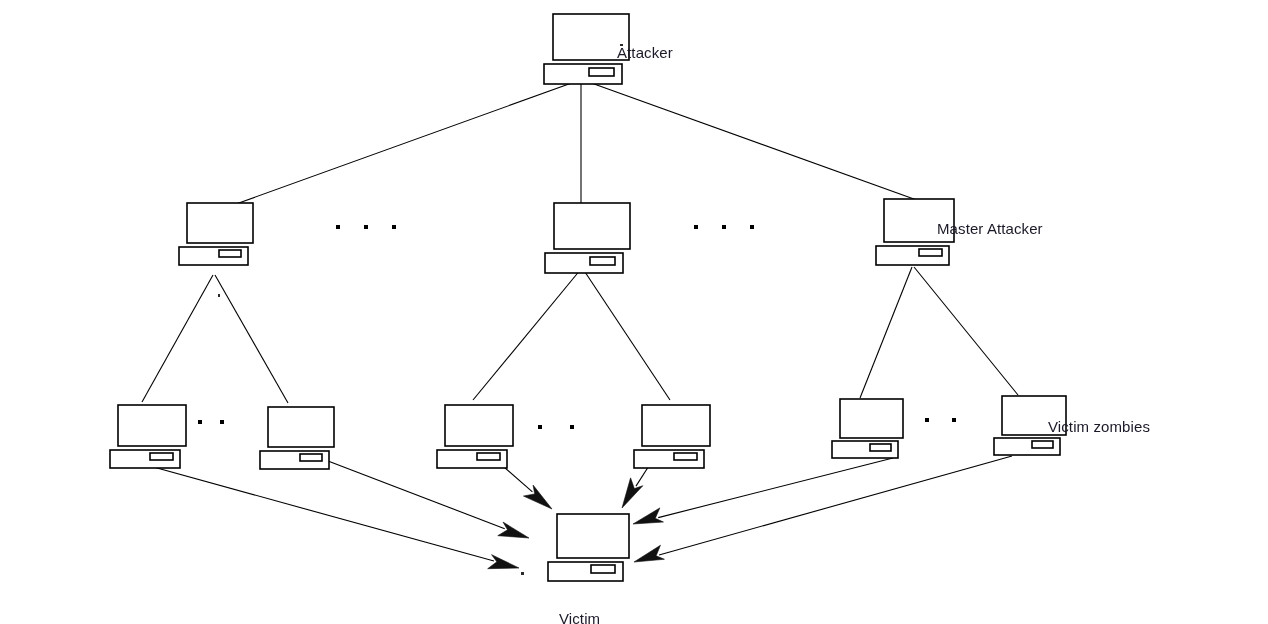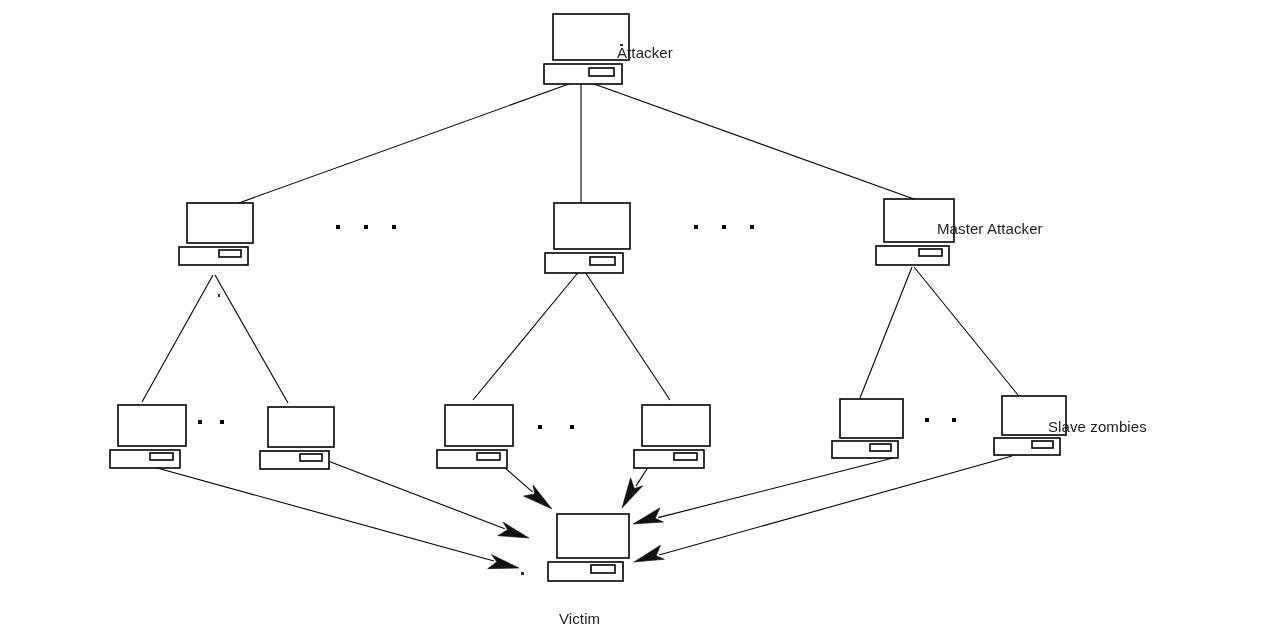--- a/index.html
+++ b/index.html
@@ -177,16 +177,16 @@
         <rect x="548" y="562" width="75" height="19" class="node-rect"></rect>
         <rect x="591" y="565" width="24" height="8" class="node-slot"></rect>
       </g>
       <rect x="218" y="294" width="2" height="3" class="speck"></rect>
       <rect x="521" y="572" width="3" height="3" class="speck"></rect>
       <rect x="620" y="44" width="3" height="2" class="speck"></rect>
     </svg>
 
   <div class="label" id="label-attacker" style="left: 617px; top: 31px; margin-top: 13px;">Attacker</div>
   <div class="label" id="label-master-zombies" style="left: 937px; top: 220px;">Master Attacker</div>
-  <div class="label" id="label-slave-zombies" style="left: 1048px; top: 418px;">Slave zombies</div>
+  <div class="label" id="label-slave-zombies" style="left: 1048px; top: 418px;">Victim zombies</div>
   <div class="label" id="label-victim" style="left: 559px; top: 582px; margin-top: 28px;">Victim</div>
 
 </div>
 
 </body></html>

